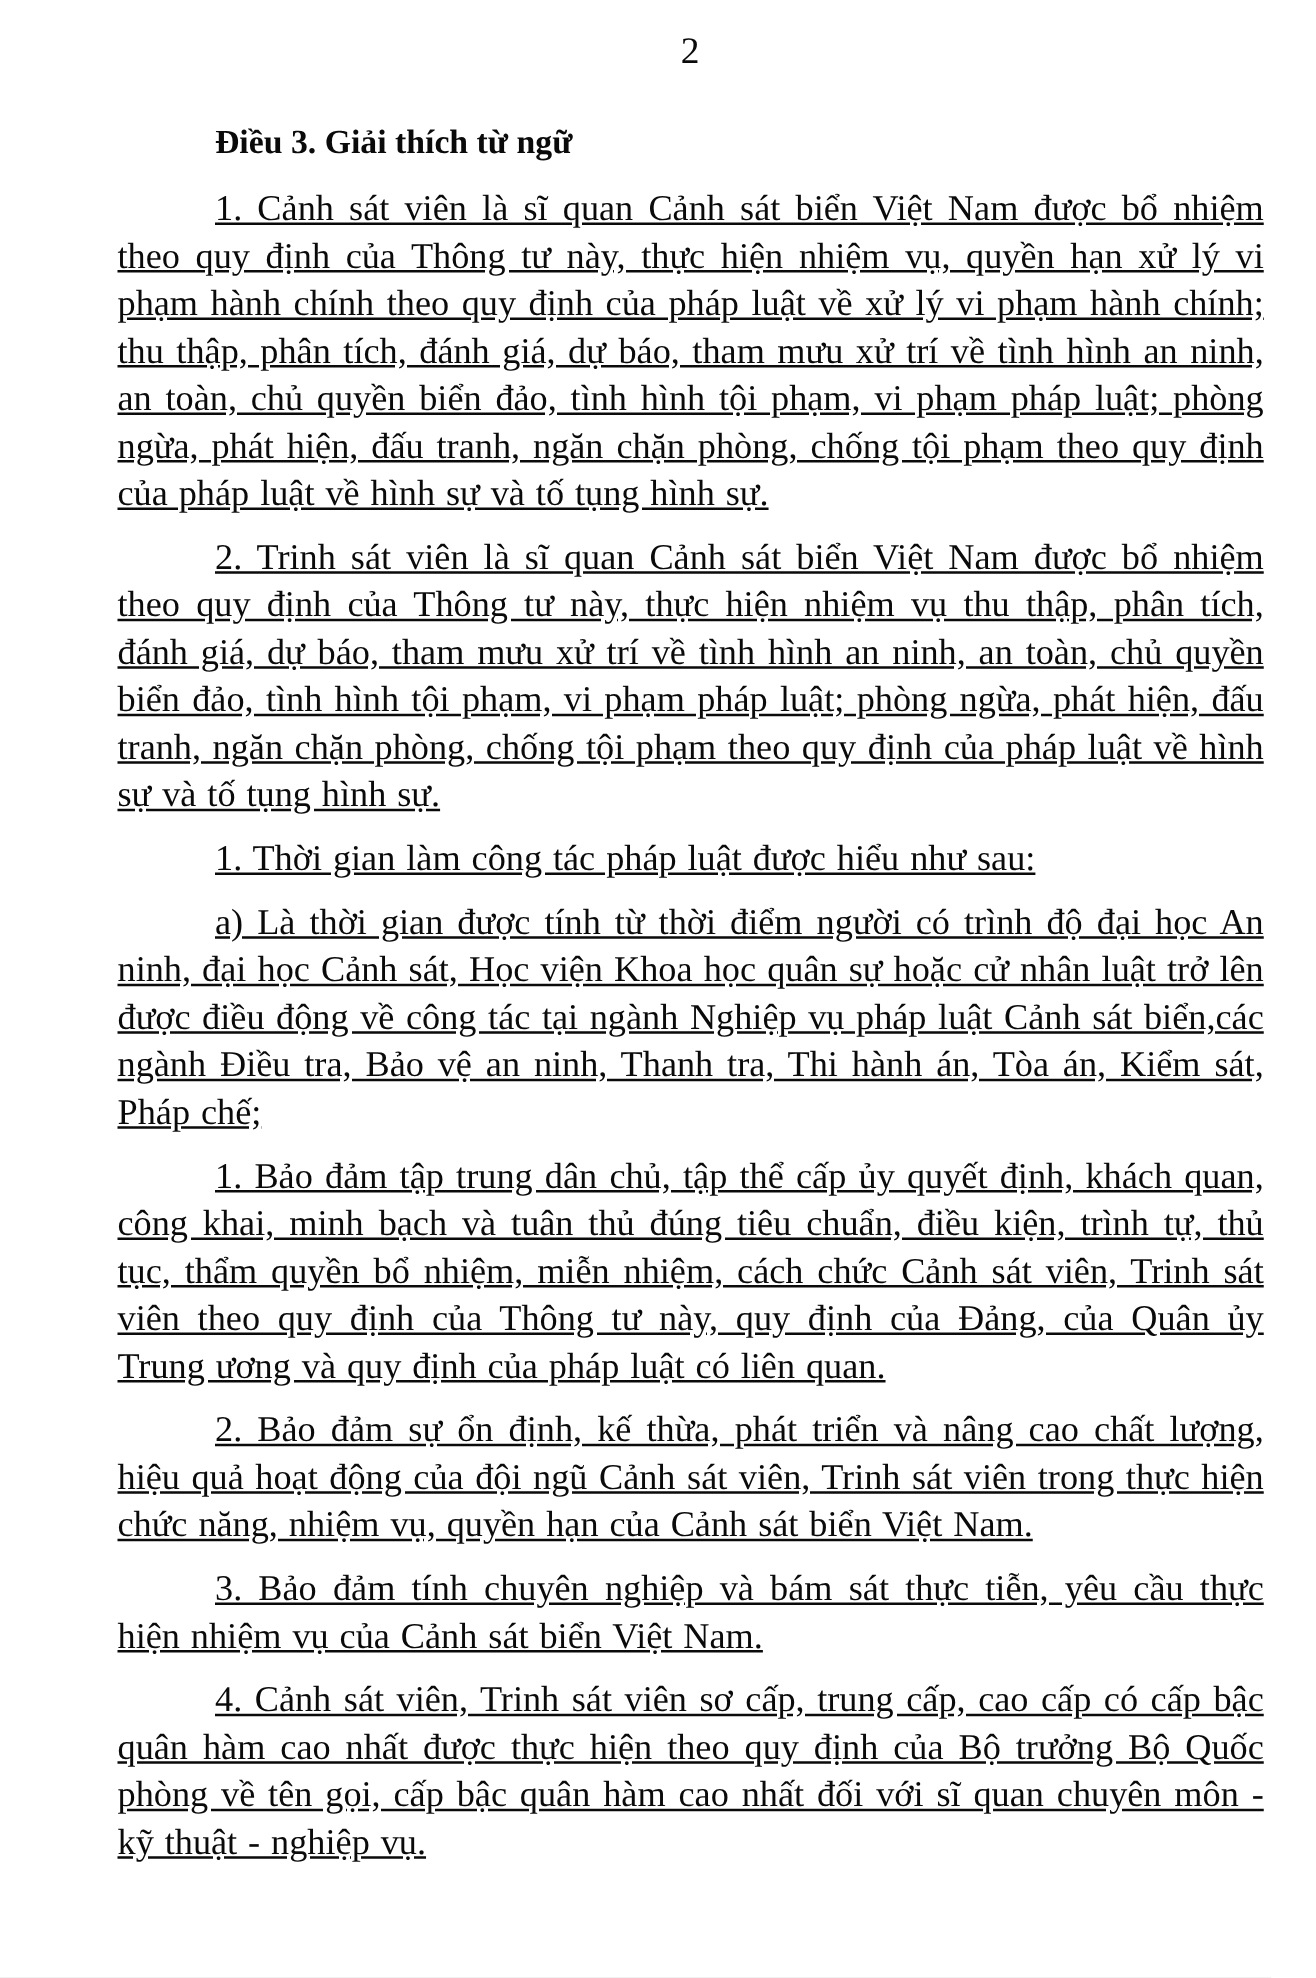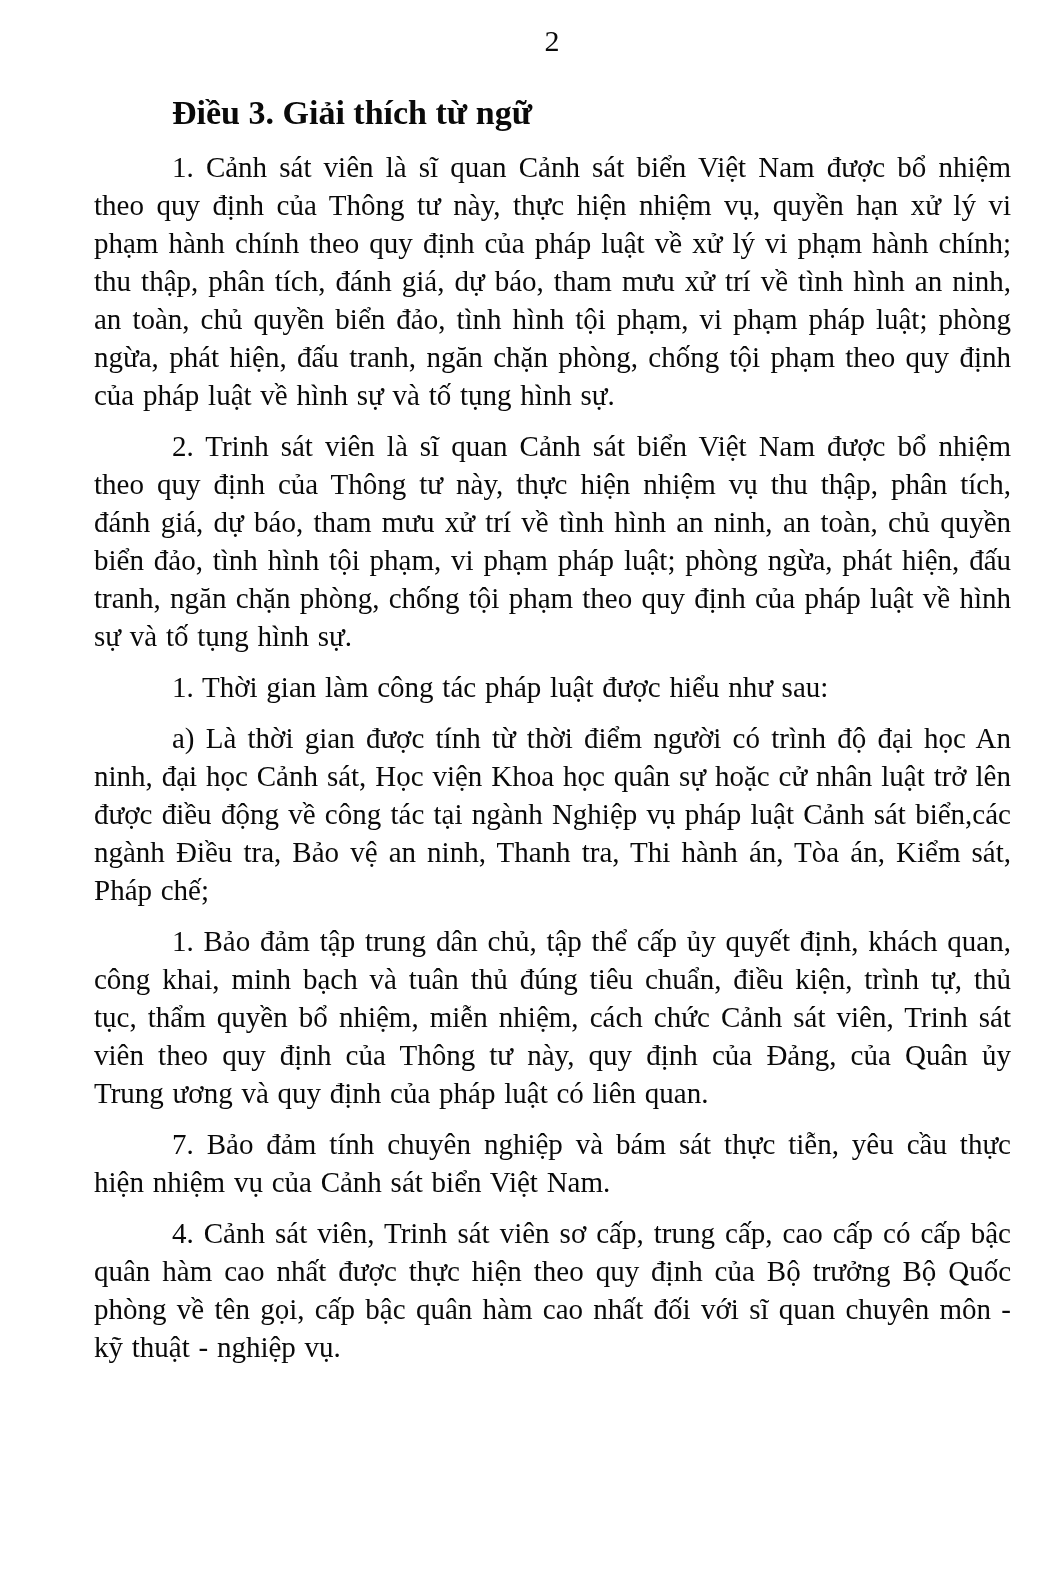--- a/index.html
+++ b/index.html
@@ -19,31 +19,32 @@
   }
   .page-number {
     text-align: center;
     font-size: 30px;
     margin-bottom: 34px;
     letter-spacing: 1px;
   }
   .content { text-align: justify; }
   .heading {
     font-weight: bold;
-    font-size: 34px;
+    font-size: 27px;
     text-indent: 78px;
     text-align: justify;
     margin-top: 28px;
     margin-bottom: 16px;
   }
   .para {
     text-indent: 78px;
     text-align: justify;
     margin-bottom: 13px;
     word-spacing: 1.5px;
+    text-decoration: underline;
   }
 </style>
 </head>
 <body>
 
 <div class="page">
 
   <div class="page-number">2</div>
 
   <div class="content">
@@ -55,19 +56,20 @@
     <p class="para">2. Trinh sát viên là sĩ quan Cảnh sát biển Việt Nam được bổ nhiệm theo quy định của Thông tư này, thực hiện nhiệm vụ thu thập, phân tích, đánh giá, dự báo, tham mưu xử trí về tình hình an ninh, an toàn, chủ quyền biển đảo, tình hình tội phạm, vi phạm pháp luật; phòng ngừa, phát hiện, đấu tranh, ngăn chặn phòng, chống tội phạm theo quy định của pháp luật về hình sự và tố tụng hình sự.</p>
 
     <p class="para">1. Thời gian làm công tác pháp luật được hiểu như sau:</p>
 
     <p class="para">a) Là thời gian được tính từ thời điểm người có trình độ đại học An ninh, đại học Cảnh sát, Học viện Khoa học quân sự hoặc cử nhân luật trở lên được điều động về công tác tại ngành Nghiệp vụ pháp luật Cảnh sát biển,các ngành Điều tra, Bảo vệ an ninh, Thanh tra, Thi hành án, Tòa án, Kiểm sát, Pháp chế;</p>
 
 
 
     <p class="para">1. Bảo đảm tập trung dân chủ, tập thể cấp ủy quyết định, khách quan, công khai, minh bạch và tuân thủ đúng tiêu chuẩn, điều kiện, trình tự, thủ tục, thẩm quyền bổ nhiệm, miễn nhiệm, cách chức Cảnh sát viên, Trinh sát viên theo quy định của Thông tư này, quy định của Đảng, của Quân ủy Trung ương và quy định của pháp luật có liên quan.</p>
 
+    <p class="para">2. Bảo đảm sự ổn định, kế thừa, phát triển và nâng cao chất lượng, hiệu quả hoạt động của đội ngũ Cảnh sát viên, Trinh sát viên trong thực hiện chức năng, nhiệm vụ, quyền hạn của Cảnh sát biển Việt Nam.</p>
 
-    <p class="para">7. Bảo đảm tính chuyên nghiệp và bám sát thực tiễn, yêu cầu thực hiện nhiệm vụ của Cảnh sát biển Việt Nam.</p>
+    <p class="para">3. Bảo đảm tính chuyên nghiệp và bám sát thực tiễn, yêu cầu thực hiện nhiệm vụ của Cảnh sát biển Việt Nam.</p>
 
     <p class="para">4. Cảnh sát viên, Trinh sát viên sơ cấp, trung cấp, cao cấp có cấp bậc quân hàm cao nhất được thực hiện theo quy định của Bộ trưởng Bộ Quốc phòng về tên gọi, cấp bậc quân hàm cao nhất đối với sĩ quan chuyên môn - kỹ thuật - nghiệp vụ.</p>
 
   </div>
 </div>
 
 </body></html>

